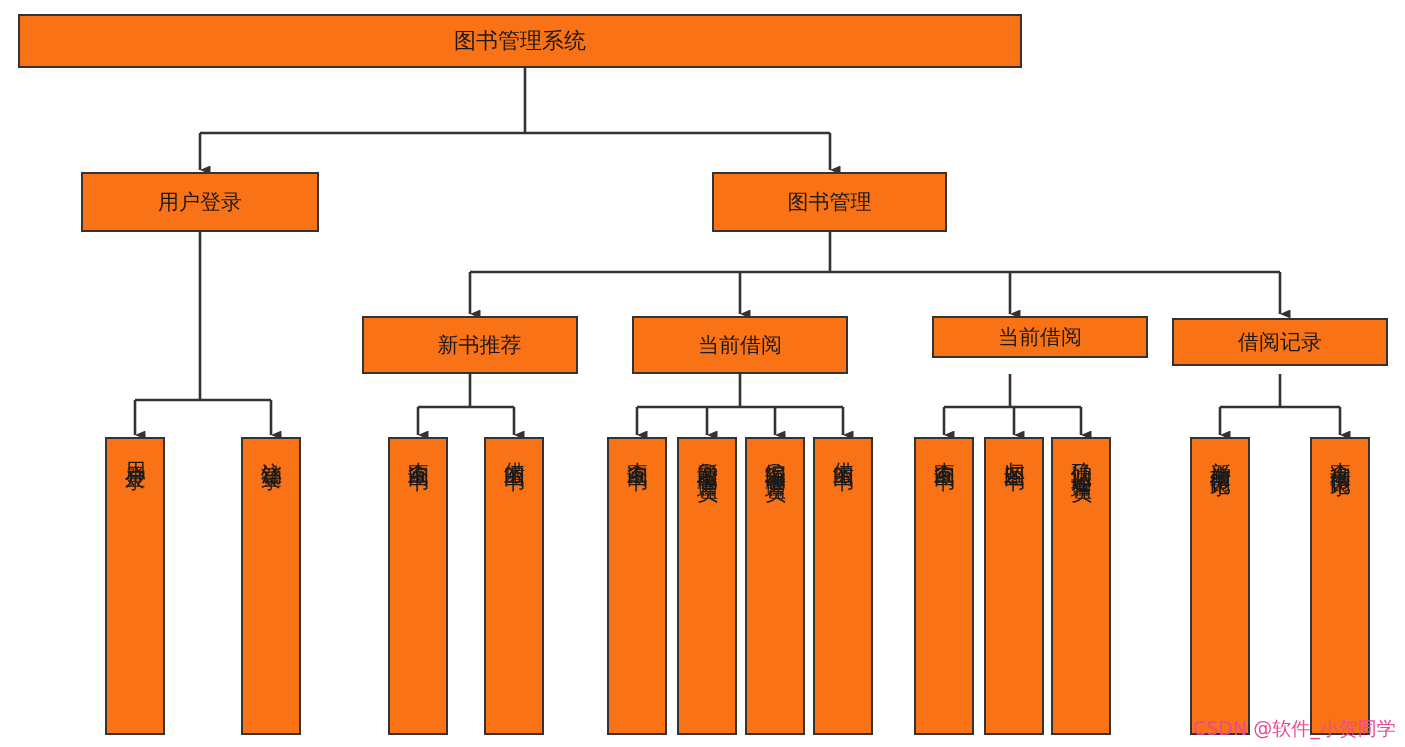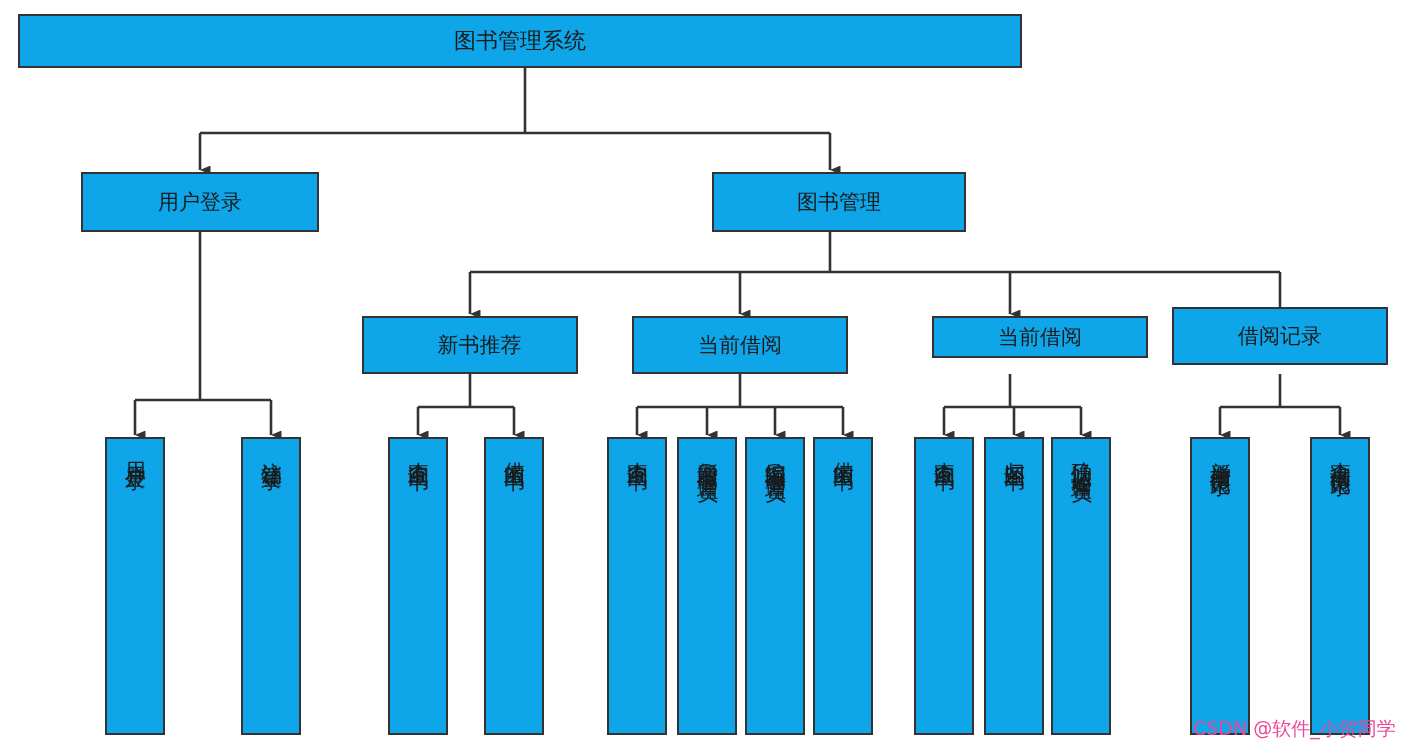--- a/index.html
+++ b/index.html
@@ -23,21 +23,21 @@
     position: absolute;
     left: 0;
     top: 0;
     width: 1405px;
     height: 747px;
     pointer-events: none;
   }
   .node {
     position: absolute;
     box-sizing: border-box;
-    background: #0ea5e9;
+    background: #f97316;
     border: 2px solid #333333;
     display: flex;
     align-items: center;
     justify-content: center;
     z-index: 2;
   }
   .node .label {
     display: block;
     text-align: center;
     line-height: 1.18;
@@ -119,33 +119,33 @@
       </g>
   </svg>
 
   <div id="nodes-layer">
       <div class="node horiz root" style="left: 18px; top: 14px; width: 1004px; height: 54px;">
         <span class="label">图书管理系统</span>
       </div>
       <div class="node horiz" style="left: 81px; top: 172px; width: 238px; height: 60px;">
         <span class="label">用户登录</span>
       </div>
-      <div class="node horiz" style="left: 712px; top: 172px; width: 254px; height: 60px;">
+      <div class="node horiz" style="left: 712px; top: 172px; width: 235px; height: 60px;">
         <span class="label">图书管理</span>
       </div>
       <div class="node horiz" style="left: 362px; top: 316px; width: 216px; height: 58px; padding-left: 19px;">
         <span class="label">新书推荐</span>
       </div>
       <div class="node horiz" style="left: 632px; top: 316px; width: 216px; height: 58px;">
         <span class="label">当前借阅</span>
       </div>
       <div class="node horiz" style="left: 932px; top: 316px; width: 216px; height: 42px;">
         <span class="label">当前借阅</span>
       </div>
-      <div class="node horiz" style="left: 1172px; top: 307px; width: 216px; height: 58px;">
+      <div class="node horiz" style="left: 1172px; top: 318px; width: 216px; height: 48px;">
         <span class="label">借阅记录</span>
       </div>
       <div class="node vert" style="left: 105px; top: 437px; width: 60px; height: 298px;">
         <span class="label">用户登录</span>
       </div>
       <div class="node vert" style="left: 241px; top: 437px; width: 60px; height: 298px;">
         <span class="label">注销登录</span>
       </div>
       <div class="node vert" style="left: 388px; top: 437px; width: 60px; height: 298px;">
         <span class="label">查询图书</span>

